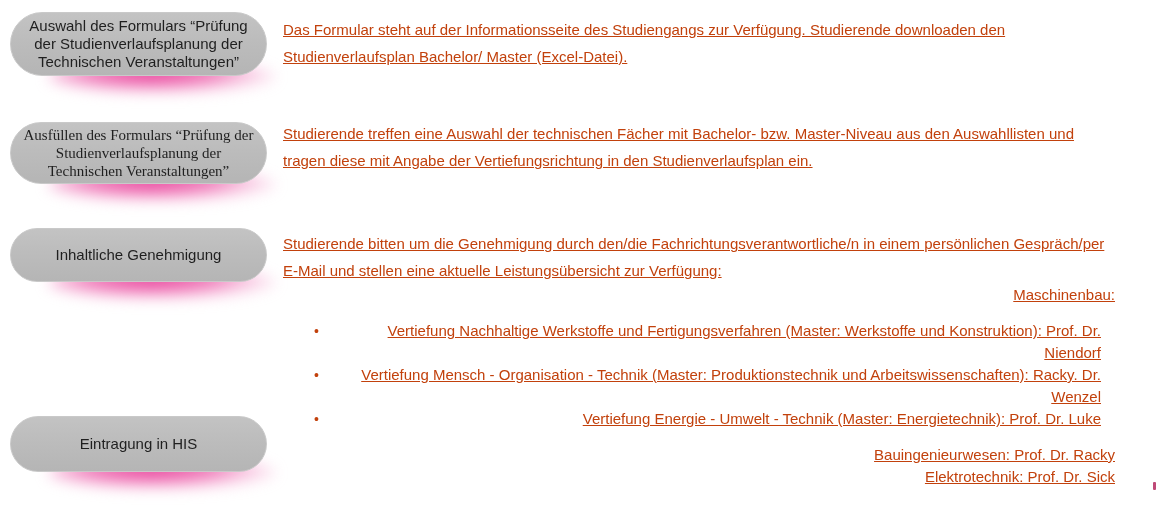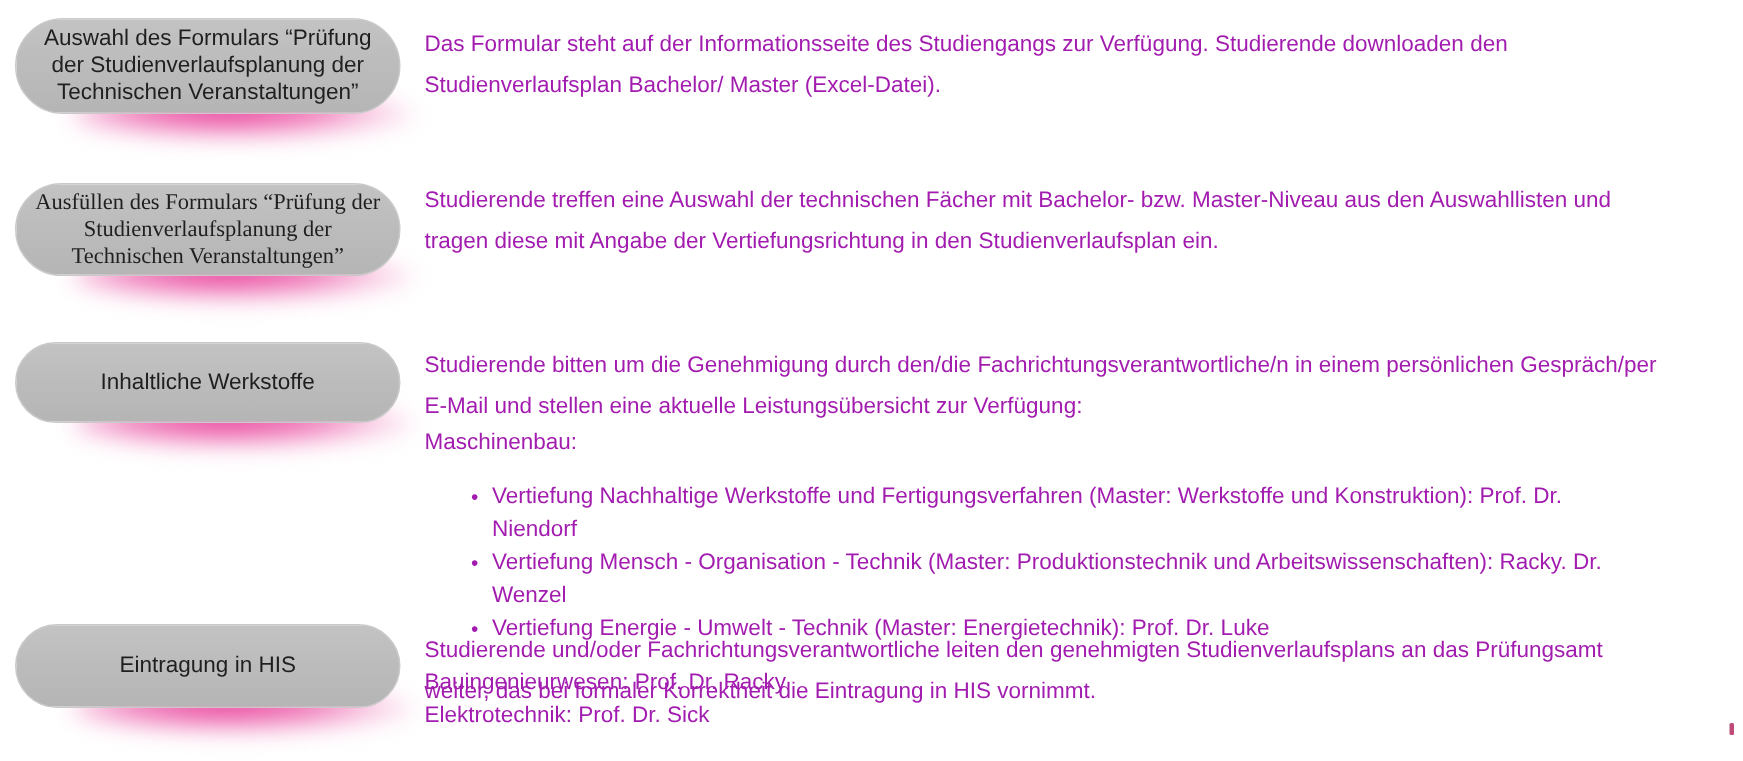--- a/index.html
+++ b/index.html
@@ -50,27 +50,29 @@
       rgba(255, 255, 255, 0) 80%);
     filter: blur(7px);
     z-index: 1;
   }
   .desc {
     position: absolute;
     left: 283px;
     width: 832px;
     font-size: 15px;
     line-height: 27px;
-    color: #a21caf;
+    color: #c2410c;
+    text-decoration: underline;
   }
   .desc p {
     margin: 0;
   }
   .listblock {
     line-height: 22px;
+    text-align: right;
   }
   .listblock ul {
     margin: 14px;
     padding: 0;
     list-style: none;
   }
   .listblock li {
     padding-left: 31px;
     position: relative;
   }
@@ -107,39 +109,36 @@
   <div class="glow" style="top:168px;"></div>
   <div class="pill" style="top:122px; height:62px;font-family:Liberation Serif, serif;">
     <span>Ausfüllen des Formulars “Prüfung der Studienverlaufsplanung der Technischen Veranstaltungen”</span>
   </div>
   <div class="desc" style="top:120px;">
     <p>Studierende treffen eine Auswahl der technischen Fächer mit Bachelor- bzw. Master-Niveau aus den Auswahllisten und tragen diese mit Angabe der Vertiefungsrichtung in den Studienverlaufsplan ein.</p>
   </div>
 
   <div class="glow" style="top:266px;"></div>
   <div class="pill" style="top:228px; height:54px;">
-    <span>Inhaltliche Werkstoffe</span>
+    <span>Inhaltliche Genehmigung</span>
   </div>
   <div class="desc" style="top:230px;">
     <p>Studierende bitten um die Genehmigung durch den/die Fachrichtungsverantwortliche/n in einem persönlichen Gespräch/per E-Mail und stellen eine aktuelle Leistungsübersicht zur Verfügung:</p>
     <div class="listblock">
       <p>Maschinenbau:</p>
       <ul>
         <li>Vertiefung Nachhaltige Werkstoffe und Fertigungsverfahren (Master: Werkstoffe und Konstruktion): Prof. Dr. Niendorf</li>
         <li>Vertiefung Mensch - Organisation - Technik (Master: Produktionstechnik und Arbeitswissenschaften): Racky. Dr. Wenzel</li>
         <li>Vertiefung Energie - Umwelt - Technik (Master: Energietechnik): Prof. Dr. Luke</li>
       </ul>
       <p>Bauingenieurwesen: Prof. Dr. Racky</p>
       <p>Elektrotechnik: Prof. Dr. Sick</p>
     </div>
   </div>
 
   <div class="glow" style="top:456px;"></div>
   <div class="pill" style="top:416px; height:56px;">
     <span>Eintragung in HIS</span>
   </div>
-  <div class="desc" style="top:420px;">
-    <p>Studierende und/oder Fachrichtungsverantwortliche leiten den genehmigten Studienverlaufsplans an das Prüfungsamt weiter, das bei formaler Korrektheit die Eintragung in HIS vornimmt.</p>
-  </div>
 
   <div class="stray-mark"></div>
 
 </div>
 
 </body></html>

